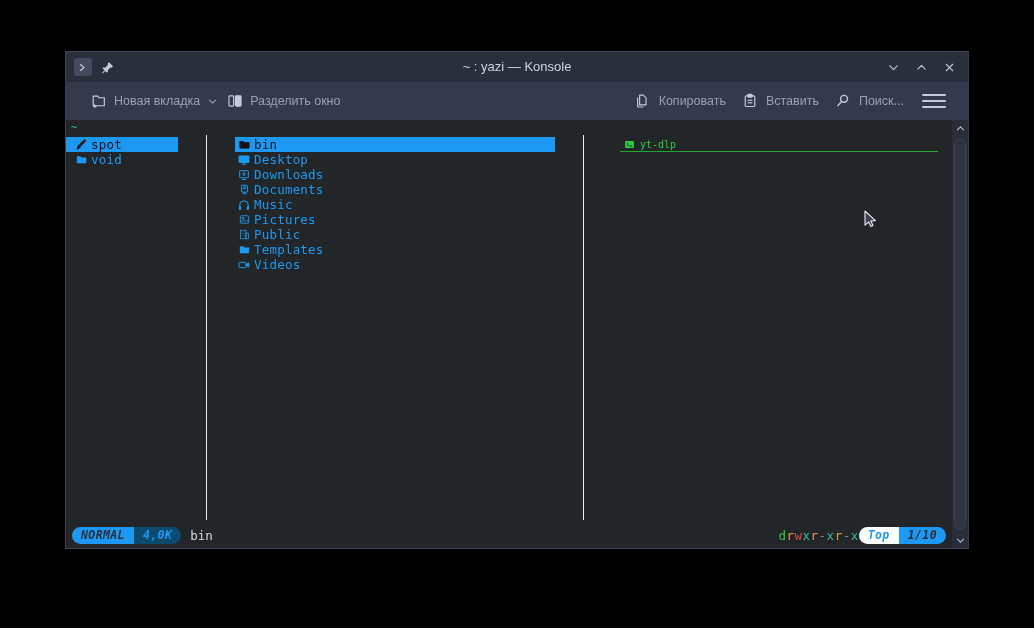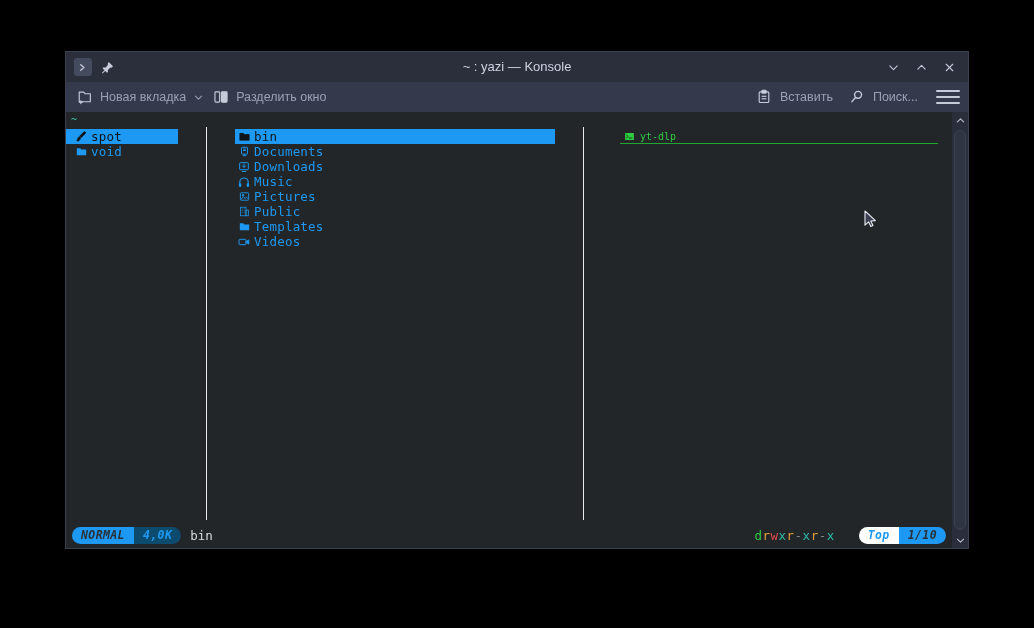--- a/index.html
+++ b/index.html
@@ -80,26 +80,26 @@
     z-index: 2;
   }
   .tb-btn {
     width: 26px; height: 24px;
     display: flex; align-items: center; justify-content: center;
     color: #c3c8d8;
   }
 
   
   .toolbar {
-    height: 30px;
+    height: 38px;
     background: #343a4c;
     display: flex;
     align-items: center;
     flex: 0 0 auto;
-    padding: 0 2px;
+    padding: 0 16px;
   }
   .tool-item {
     display: flex;
     align-items: center;
     gap: 7px;
     height: 27px;
     padding: 0 8px;
     color: #9ba0b4;
     font-size: 12.5px;
     white-space: nowrap;
@@ -277,21 +277,21 @@
   .seg-frac { background: #1d99f3; color: #2a3038; font-weight: bold; }
   .status-name {
     color: #d6d9de;
     margin-left: 9px;
     font-size: 12.5px;
   }
   .status-right {
     margin-left: auto;
     display: flex;
     align-items: center;
-    gap: 24px;
+    gap: 0;
   }
   .perm { font-size: 12.5px; letter-spacing: 0.5px; }
   .perm .c-d { color: #2ecc40; }
   .perm .c-r { color: #e09b3a; }
   .perm .c-w { color: #e04b4b; }
   .perm .c-x { color: #2eb8a8; }
   .perm .c-s { color: #7d8590; }
 
   
   .kscroll {
@@ -392,20 +392,29 @@
           <svg width="16" height="16" viewBox="0 0 18 18" fill="none" stroke="#c6cad9" stroke-width="1.3" stroke-linejoin="round">
             <rect x="2.2" y="3.2" width="5.3" height="11.6" rx="1"></rect>
             <rect x="9.5" y="3.2" width="6.3" height="11.6" rx="1" fill="#c6cad9"></rect>
           </svg>
         </span>
         <span>Разделить окно</span>
       </div>
 
       <div class="tool-spacer"></div>
 
+      <div class="tool-item">
+        <span class="tool-icon">
+          <svg width="16" height="16" viewBox="0 0 18 18" fill="none" stroke="#c6cad9" stroke-width="1.3" stroke-linejoin="round">
+            <path d="M5.2 2.4 h4.2 l3 3 v8 h-7.2 z"></path>
+            <path d="M3 5.2 v9.6 c0 .6 .4 1 1 1 h5.6"></path>
+          </svg>
+        </span>
+        <span>Копировать</span>
+      </div>
 
       <div class="tool-item">
         <span class="tool-icon">
           <svg width="16" height="16" viewBox="0 0 18 18" fill="none" stroke="#c6cad9" stroke-width="1.3" stroke-linejoin="round">
             <rect x="3.6" y="3.2" width="10.8" height="12" rx="1.2"></rect>
             <rect x="6.6" y="1.6" width="4.8" height="3" rx="0.8" fill="#c6cad9"></rect>
             <line x1="6.3" y1="8.2" x2="11.7" y2="8.2"></line>
             <line x1="6.3" y1="11" x2="11.7" y2="11"></line>
           </svg>
         </span>
@@ -463,43 +472,53 @@
 
             <div class="row selected">
               <span class="ricon">
                 <svg width="11" height="11" viewBox="0 0 16 16">
                     <path d="M1.2 3.4 h5 l1.5 1.7 h7.1 v8.2 h-13.6 z" fill="#101418"></path>
                   </svg>
               </span>
               <span class="rlabel">bin</span>
             </div>
 
+            <div class="row">
+              <span class="ricon">
+                <svg width="12" height="12" viewBox="0 0 16 16" fill="none" stroke="#1d99f3" stroke-width="1.4">
+                    <rect x="1.4" y="2.6" width="13.2" height="8.6" rx="1" fill="#1d99f3"></rect>
+                    <line x1="6" y1="13.6" x2="10" y2="13.6" stroke-linecap="round"></line>
+                    <line x1="8" y1="11.2" x2="8" y2="13.6"></line>
+                  </svg>
+              </span>
+              <span class="rlabel">Desktop</span>
+            </div>
+
+            <div class="row">
+              <span class="ricon">
+                <svg width="12" height="12" viewBox="0 0 16 16" fill="none" stroke="#1d99f3" stroke-width="1.3">
+                    <rect x="2.2" y="2.2" width="11.6" height="9.4" rx="1"></rect>
+                    <path d="M8 4.2 v4 M5.9 6.4 L8 8.6 L10.1 6.4" stroke-linecap="round" stroke-linejoin="round"></path>
+                    <line x1="5.6" y1="14" x2="10.4" y2="14" stroke-linecap="round"></line>
+                  </svg>
+              </span>
+              <span class="rlabel">Downloads</span>
+            </div>
 
             <div class="row">
               <span class="ricon">
                 <svg width="11" height="11" viewBox="0 0 16 16" fill="none" stroke="#1d99f3" stroke-width="1.4">
                     <rect x="3.6" y="1.8" width="8.8" height="10" rx="1"></rect>
                     <line x1="6" y1="14" x2="10" y2="14" stroke-linecap="round"></line>
                     <line x1="8" y1="11.8" x2="8" y2="14"></line>
                     <line x1="5.8" y1="4.4" x2="10.2" y2="4.4"></line>
                     <line x1="5.8" y1="6.6" x2="10.2" y2="6.6"></line>
                   </svg>
               </span>
               <span class="rlabel">Documents</span>
-            </div>
-
-            <div class="row">
-              <span class="ricon">
-                <svg width="12" height="12" viewBox="0 0 16 16" fill="none" stroke="#1d99f3" stroke-width="1.3">
-                    <rect x="2.2" y="2.2" width="11.6" height="9.4" rx="1"></rect>
-                    <path d="M8 4.2 v4 M5.9 6.4 L8 8.6 L10.1 6.4" stroke-linecap="round" stroke-linejoin="round"></path>
-                    <line x1="5.6" y1="14" x2="10.4" y2="14" stroke-linecap="round"></line>
-                  </svg>
-              </span>
-              <span class="rlabel">Downloads</span>
             </div>
 
             <div class="row">
               <span class="ricon">
                 <svg width="12" height="12" viewBox="0 0 16 16" fill="none" stroke="#1d99f3" stroke-width="1.5">
                     <path d="M2.4 11 V8.2 a5.6 5.6 0 0 1 11.2 0 V11" stroke-linecap="round"></path>
                     <rect x="1.3" y="9.6" width="3" height="5" rx="1.3" fill="#1d99f3" stroke="none"></rect>
                     <rect x="11.7" y="9.6" width="3" height="5" rx="1.3" fill="#1d99f3" stroke="none"></rect>
                   </svg>
               </span>

